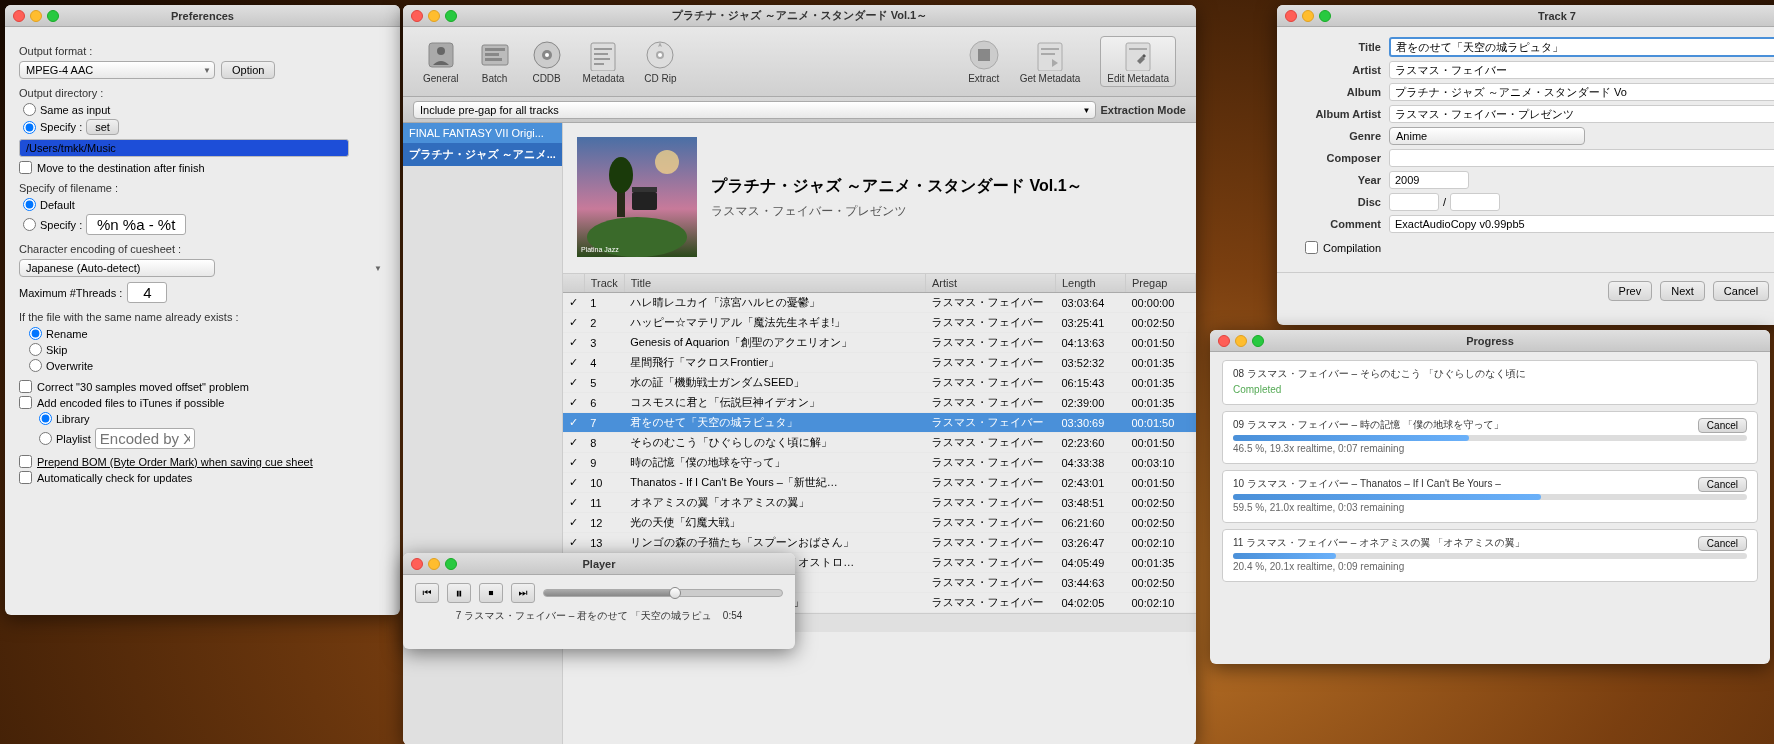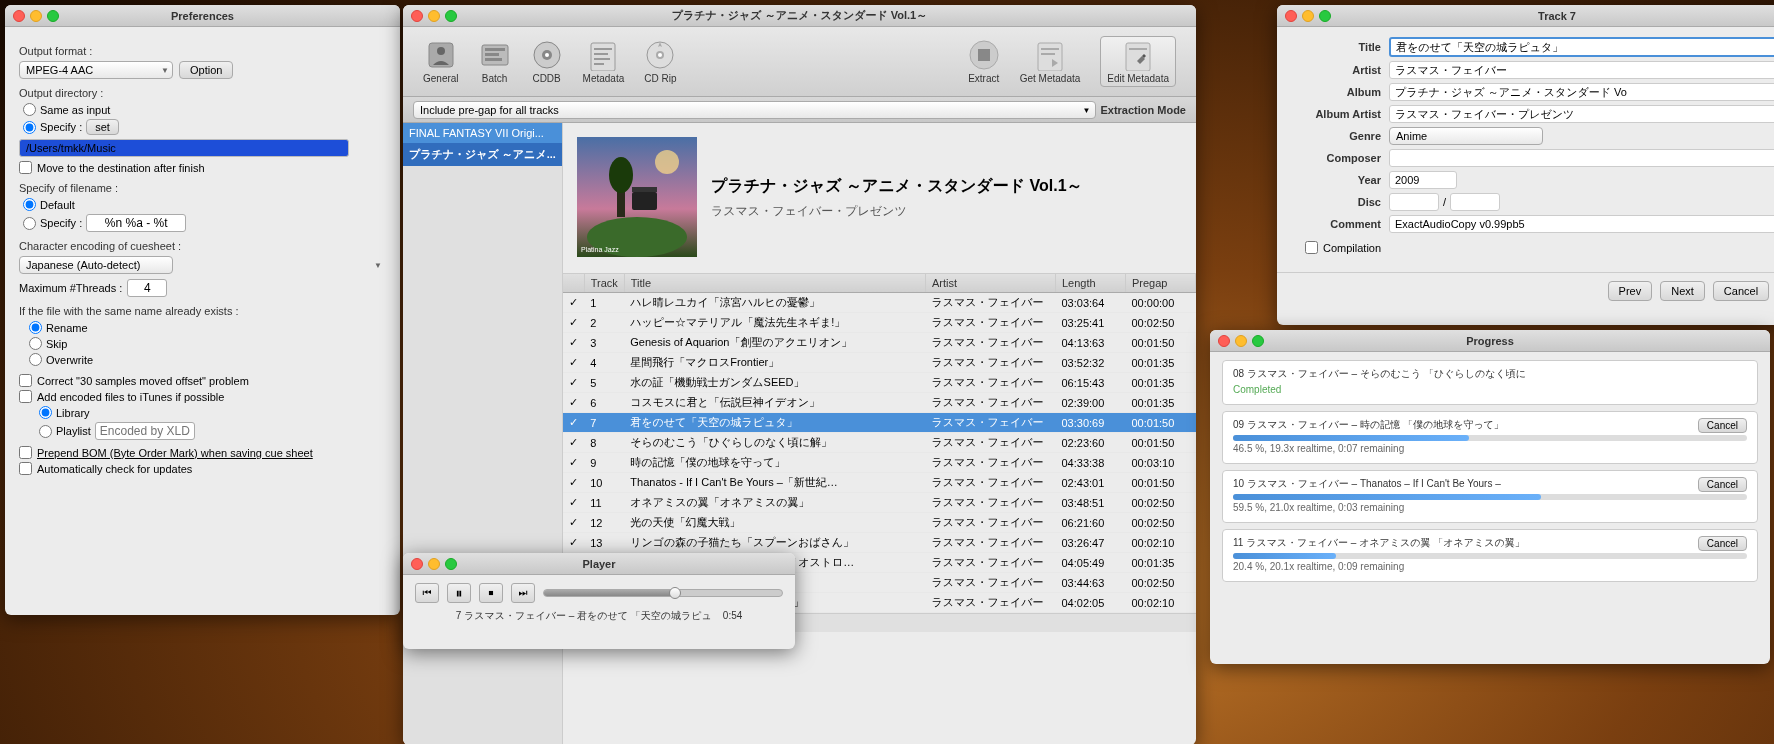--- a/index.html
+++ b/index.html
@@ -84,21 +84,21 @@
       display: inline-block;
     }
     .select-wrap select {
       appearance: none;
       -webkit-appearance: none;
       background: linear-gradient(to bottom, #fff, #e8e8e8);
       border: 1px solid #aaa;
       border-radius: 4px;
       padding: 2px 20px 2px 6px;
       font-size: 11px;
-      width: 154px;
+      width: 196px;
     }
     .select-arrow {
       position: absolute;
       right: 4px; top: 50%;
       transform: translateY(-50%);
       pointer-events: none;
       font-size: 8px;
       color: #666;
     }
 
@@ -125,21 +125,21 @@
     }
 
     .checkbox-row { display: flex; align-items: center; gap: 5px; margin-bottom: 3px; }
 
     .spinner-row { display: flex; align-items: center; gap: 5px; }
     .spinner-input {
       width: 40px;
       border: 1px solid #aaa;
       border-radius: 3px;
       padding: 1px 4px;
-      font-size: 12px;
+      font-size: 15px;
       text-align: center;
     }
 
     .encoding-select {
       appearance: none;
       -webkit-appearance: none;
       background: linear-gradient(to bottom, #fff, #e8e8e8);
       border: 1px solid #aaa;
       border-radius: 4px;
       padding: 2px 20px 2px 6px;
@@ -964,21 +964,21 @@
         <select class="field-select">
           <option>Anime</option>
         </select>
         <span style="position:absolute;right:4px;top:50%;transform:translateY(-50%);pointer-events:none;font-size:8px;">▼</span>
       </div>
 
       <span class="field-label">Composer</span>
       <input type="text" class="field-input-plain" value="" style="">
 
       <span class="field-label">Year</span>
-      <input type="text" class="field-input-plain" value="2009" style="width: 68px;">
+      <input type="text" class="field-input-plain" value="2009" style="width: 80px;">
 
       <span class="field-label">Disc</span>
       <div style="display:flex; align-items:center; gap:4px;">
         <input type="text" class="field-input-plain" value="" style="width: 50px;">
         <span>/</span>
         <input type="text" class="field-input-plain" value="" style="width: 50px;">
       </div>
 
       <span class="field-label">Comment</span>
       <input type="text" class="field-input-plain" value="ExactAudioCopy v0.99pb5" style="">

